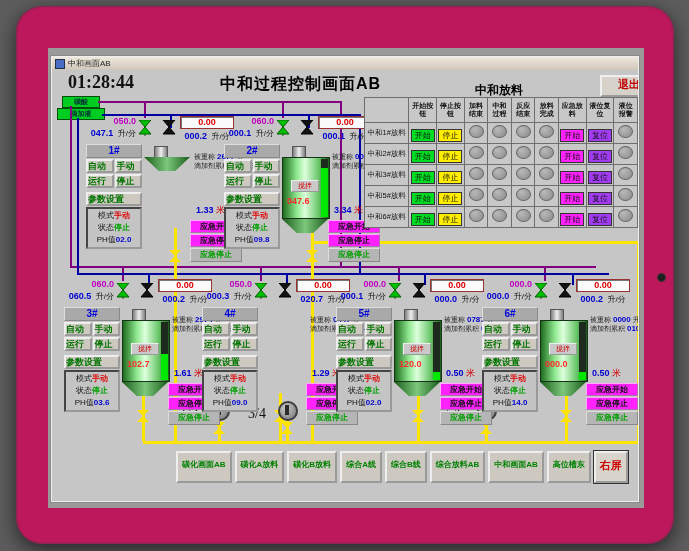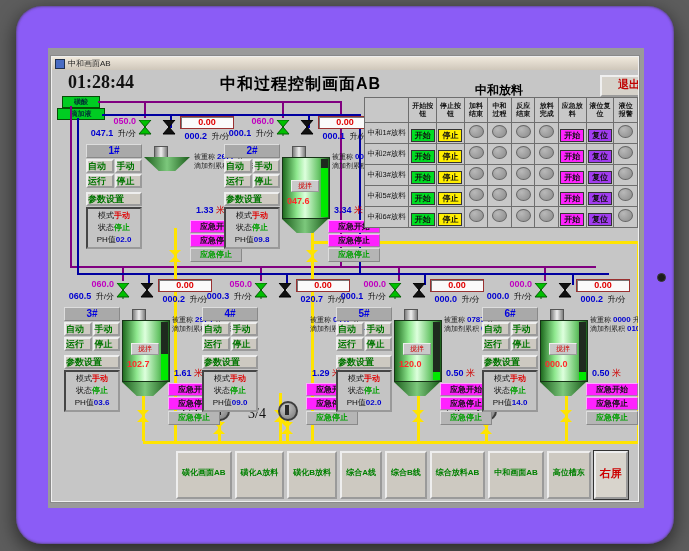--- a/index.html
+++ b/index.html
@@ -1,19 +1,19 @@
 <!DOCTYPE html>
 <html><head>
 <meta charset="utf-8">
 <style>
   html,body{margin:0;padding:0;}
   body{width:689px;height:551px;background:#5d5d5d;position:relative;overflow:hidden;
        font-family:"Liberation Sans",sans-serif;}
   
-  .tablet{position:absolute;left:16px;top:6px;width:658px;height:538px;background:#8b5cf6;
+  .tablet{position:absolute;left:16px;top:6px;width:658px;height:538px;background:#be185d;
           border-radius:26px;box-shadow:0 6px 20px rgba(0,0,0,.6), inset 0 0 3px #3a3a3a;}
   .camera{position:absolute;left:641px;top:267px;width:7px;height:7px;border-radius:50%;
           background:#1d1d1d;border:1px solid #383838;}
   .lcd{position:absolute;left:32px;top:42px;width:596px;height:460px;background:#9a9a9a;}
   
   .window{position:absolute;left:2px;top:7px;width:588px;height:446px;background:#c6c6c6;
           border:1px solid #8a8a8a;box-shadow:0 0 0 1px #efefef inset;}
   .titlebar{position:absolute;left:1px;top:1px;right:1px;height:13px;
             background:linear-gradient(#efe8dc,#cfc7ba);display:flex;align-items:center;gap:3px;
             padding-left:3px;font-size:8px;color:#222;}
@@ -92,30 +92,30 @@
   .emg-s{width:50px;height:12px;background:#b5b5b5;border:1px outset #ddd;color:#00a000;
          font-size:8px;font-weight:bold;text-align:center;line-height:11px;}
   
   .dtable{position:absolute;left:312px;top:27px;border-collapse:collapse;background:#c8c8c8;}
   .dtable th,.dtable td{border:1px solid #6e6e6e;padding:0;text-align:center;}
   .dtable th{font-size:7px;line-height:8px;font-weight:bold;color:#111;width:25px;height:22px;word-break:break-all;padding:1px 2px;}
   .dtable th.cname{width:42px;}
   .dtable td{height:20px;}
   .dtable td.rname{font-size:7.5px;color:#111;white-space:nowrap;padding:0 1px;}
   .tbtn{display:inline-block;width:22px;height:11px;border:1px solid #333;font-size:8px;
-        font-weight:bold;color:#111;line-height:11px;cursor:pointer;}
+        font-weight:normal;color:#111;line-height:11px;cursor:pointer;}
   .b-grn{background:#00dd22;}
   .b-yel{background:#ffee00;}
   .b-mag{background:#ff22ff;}
   .b-pur{background:#a23cf0;}
   .ind{display:inline-block;width:13px;height:11px;border-radius:50%;
        background:radial-gradient(circle at 35% 30%,#b9b9b9,#8a8a8a);border:1px solid #666;}
   
   .nav{position:absolute;left:124px;top:381px;display:flex;gap:3px;}
-  .nav-btn{height:20px;padding:12px 4px;background:#cdc9c1;border:2px outset #eee;color:#008000;
+  .nav-btn{height:20px;padding:4px 4px;background:#cdc9c1;border:2px outset #eee;color:#008000;
            font-weight:bold;font-size:8px;line-height:16px;cursor:pointer;white-space:nowrap;}
   .nav-right{color:#cc0000;font-size:11px;background:#d8d4cc;border:2px outset #eee;
              box-shadow:0 0 0 1px #333;}
 </style>
 </head>
 <body>
 
 <div class="tablet">
   <div class="lcd">
     <div class="window">

